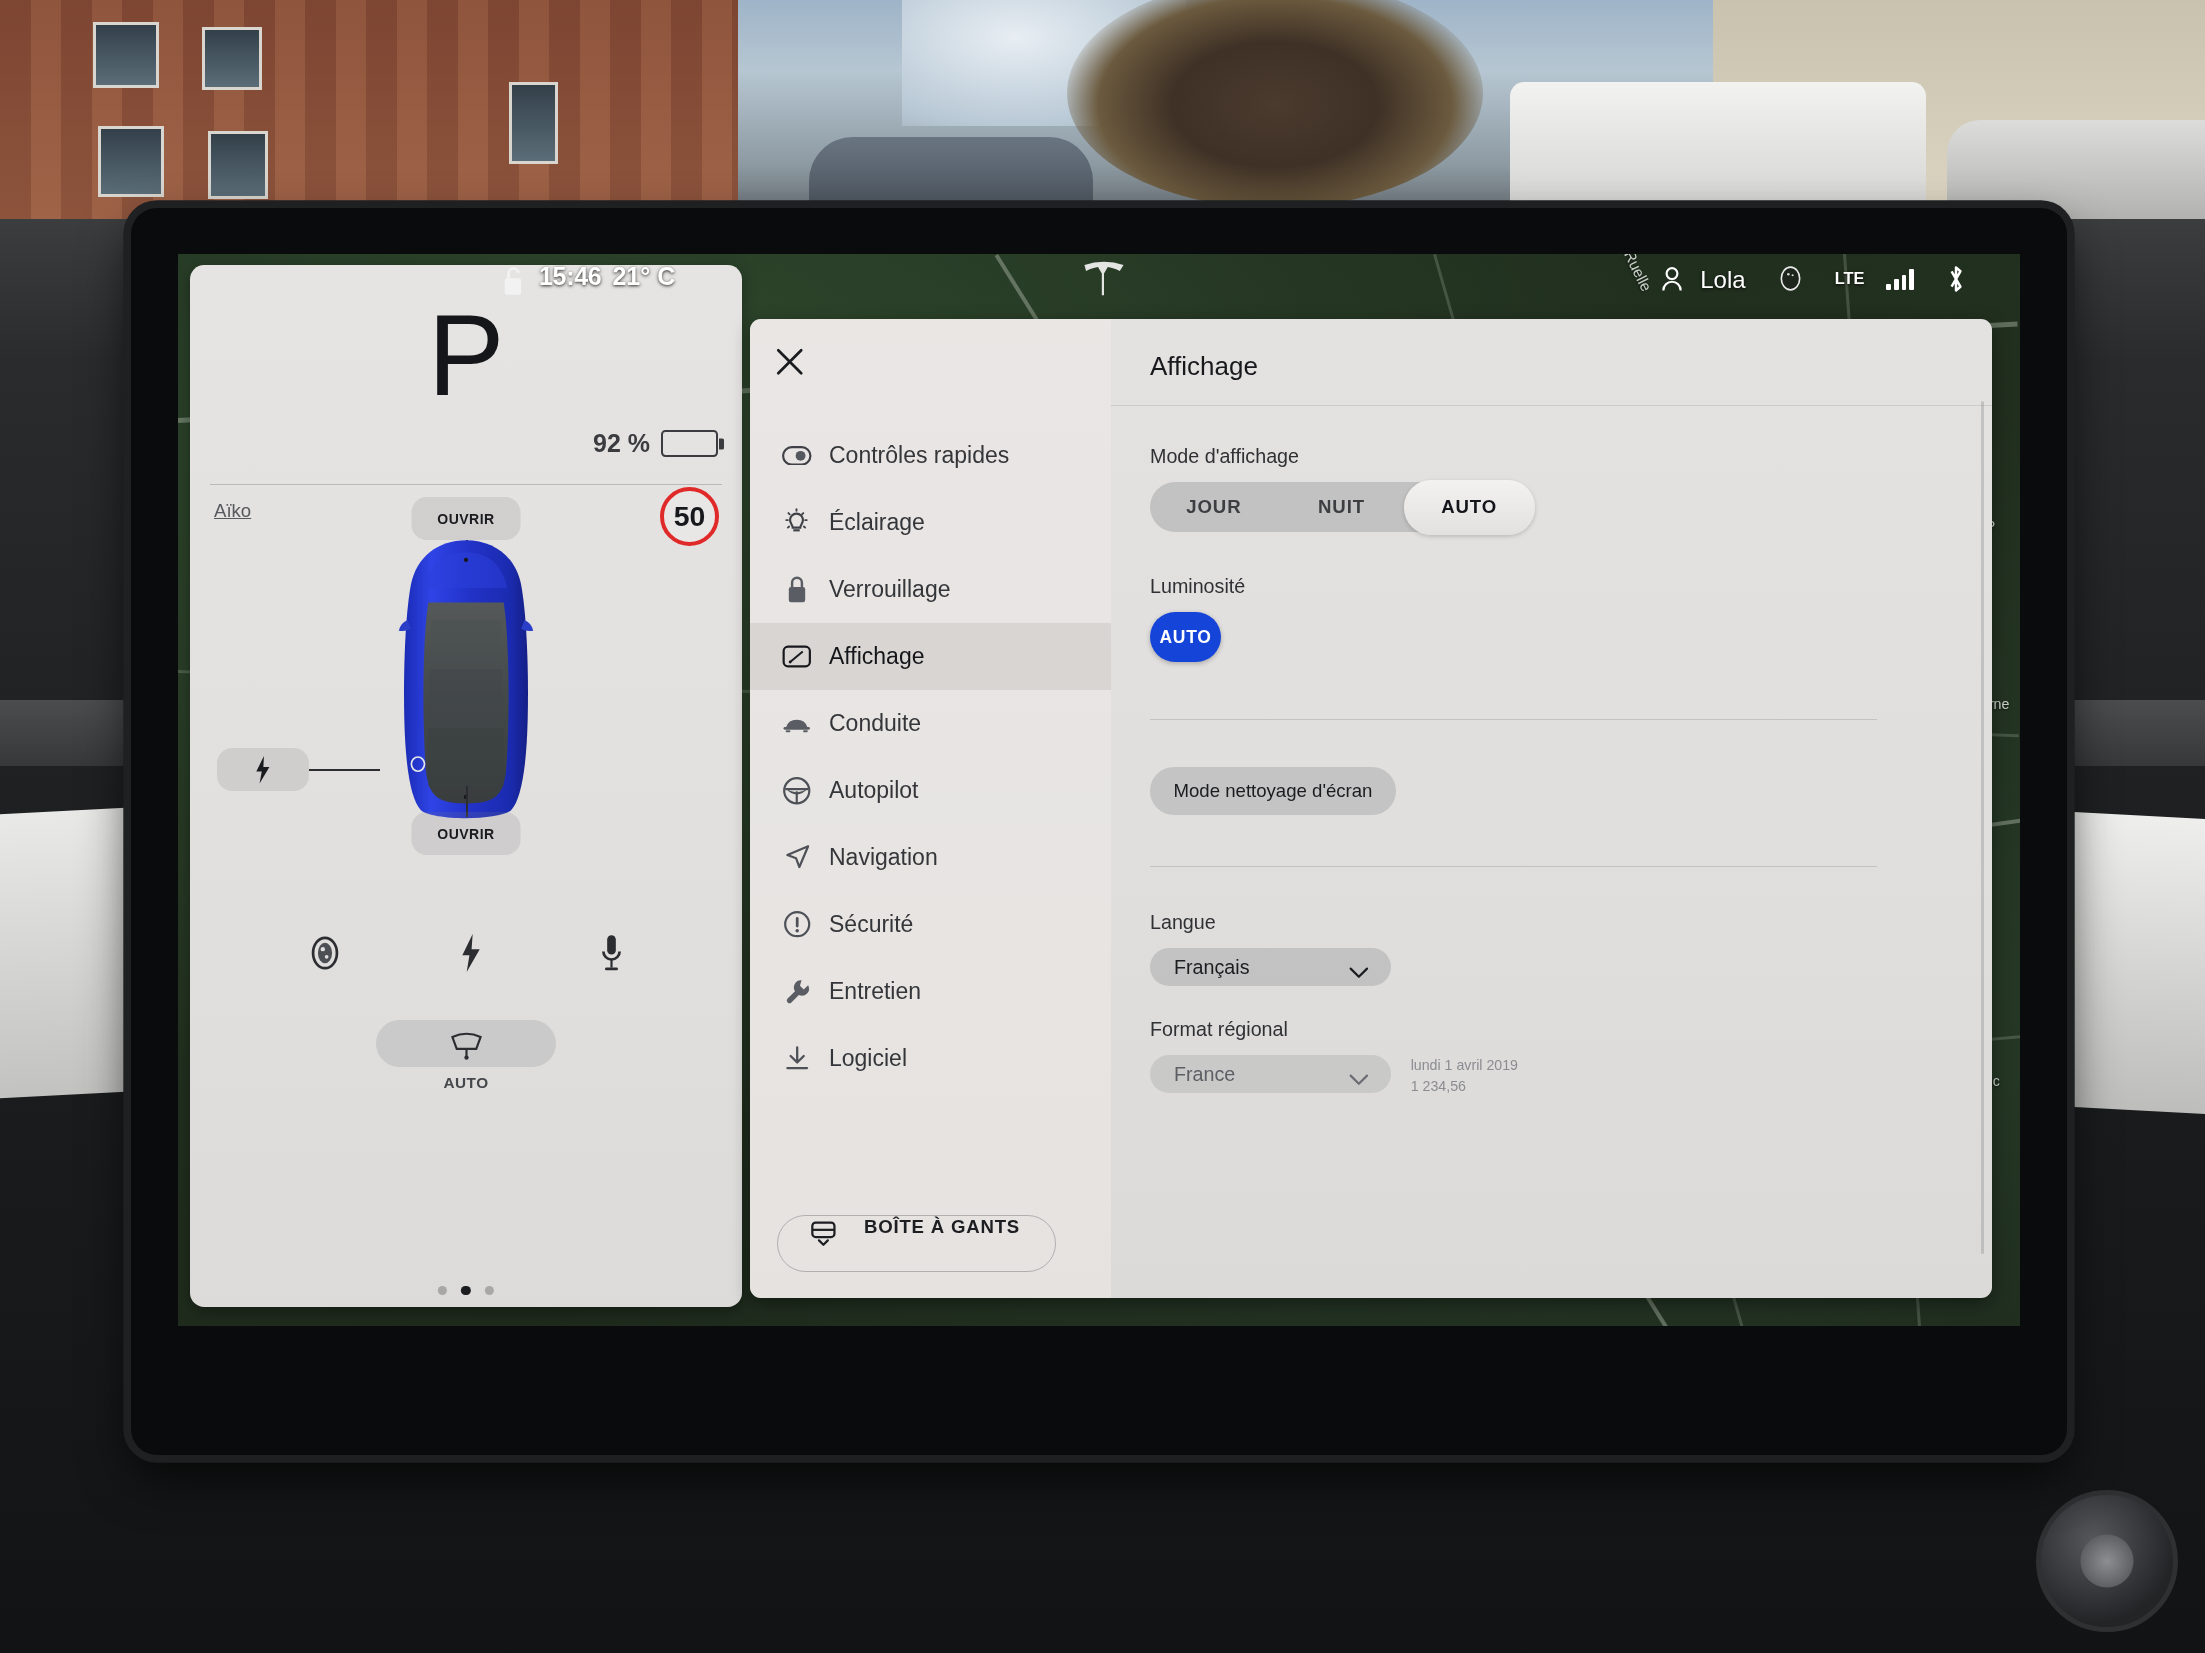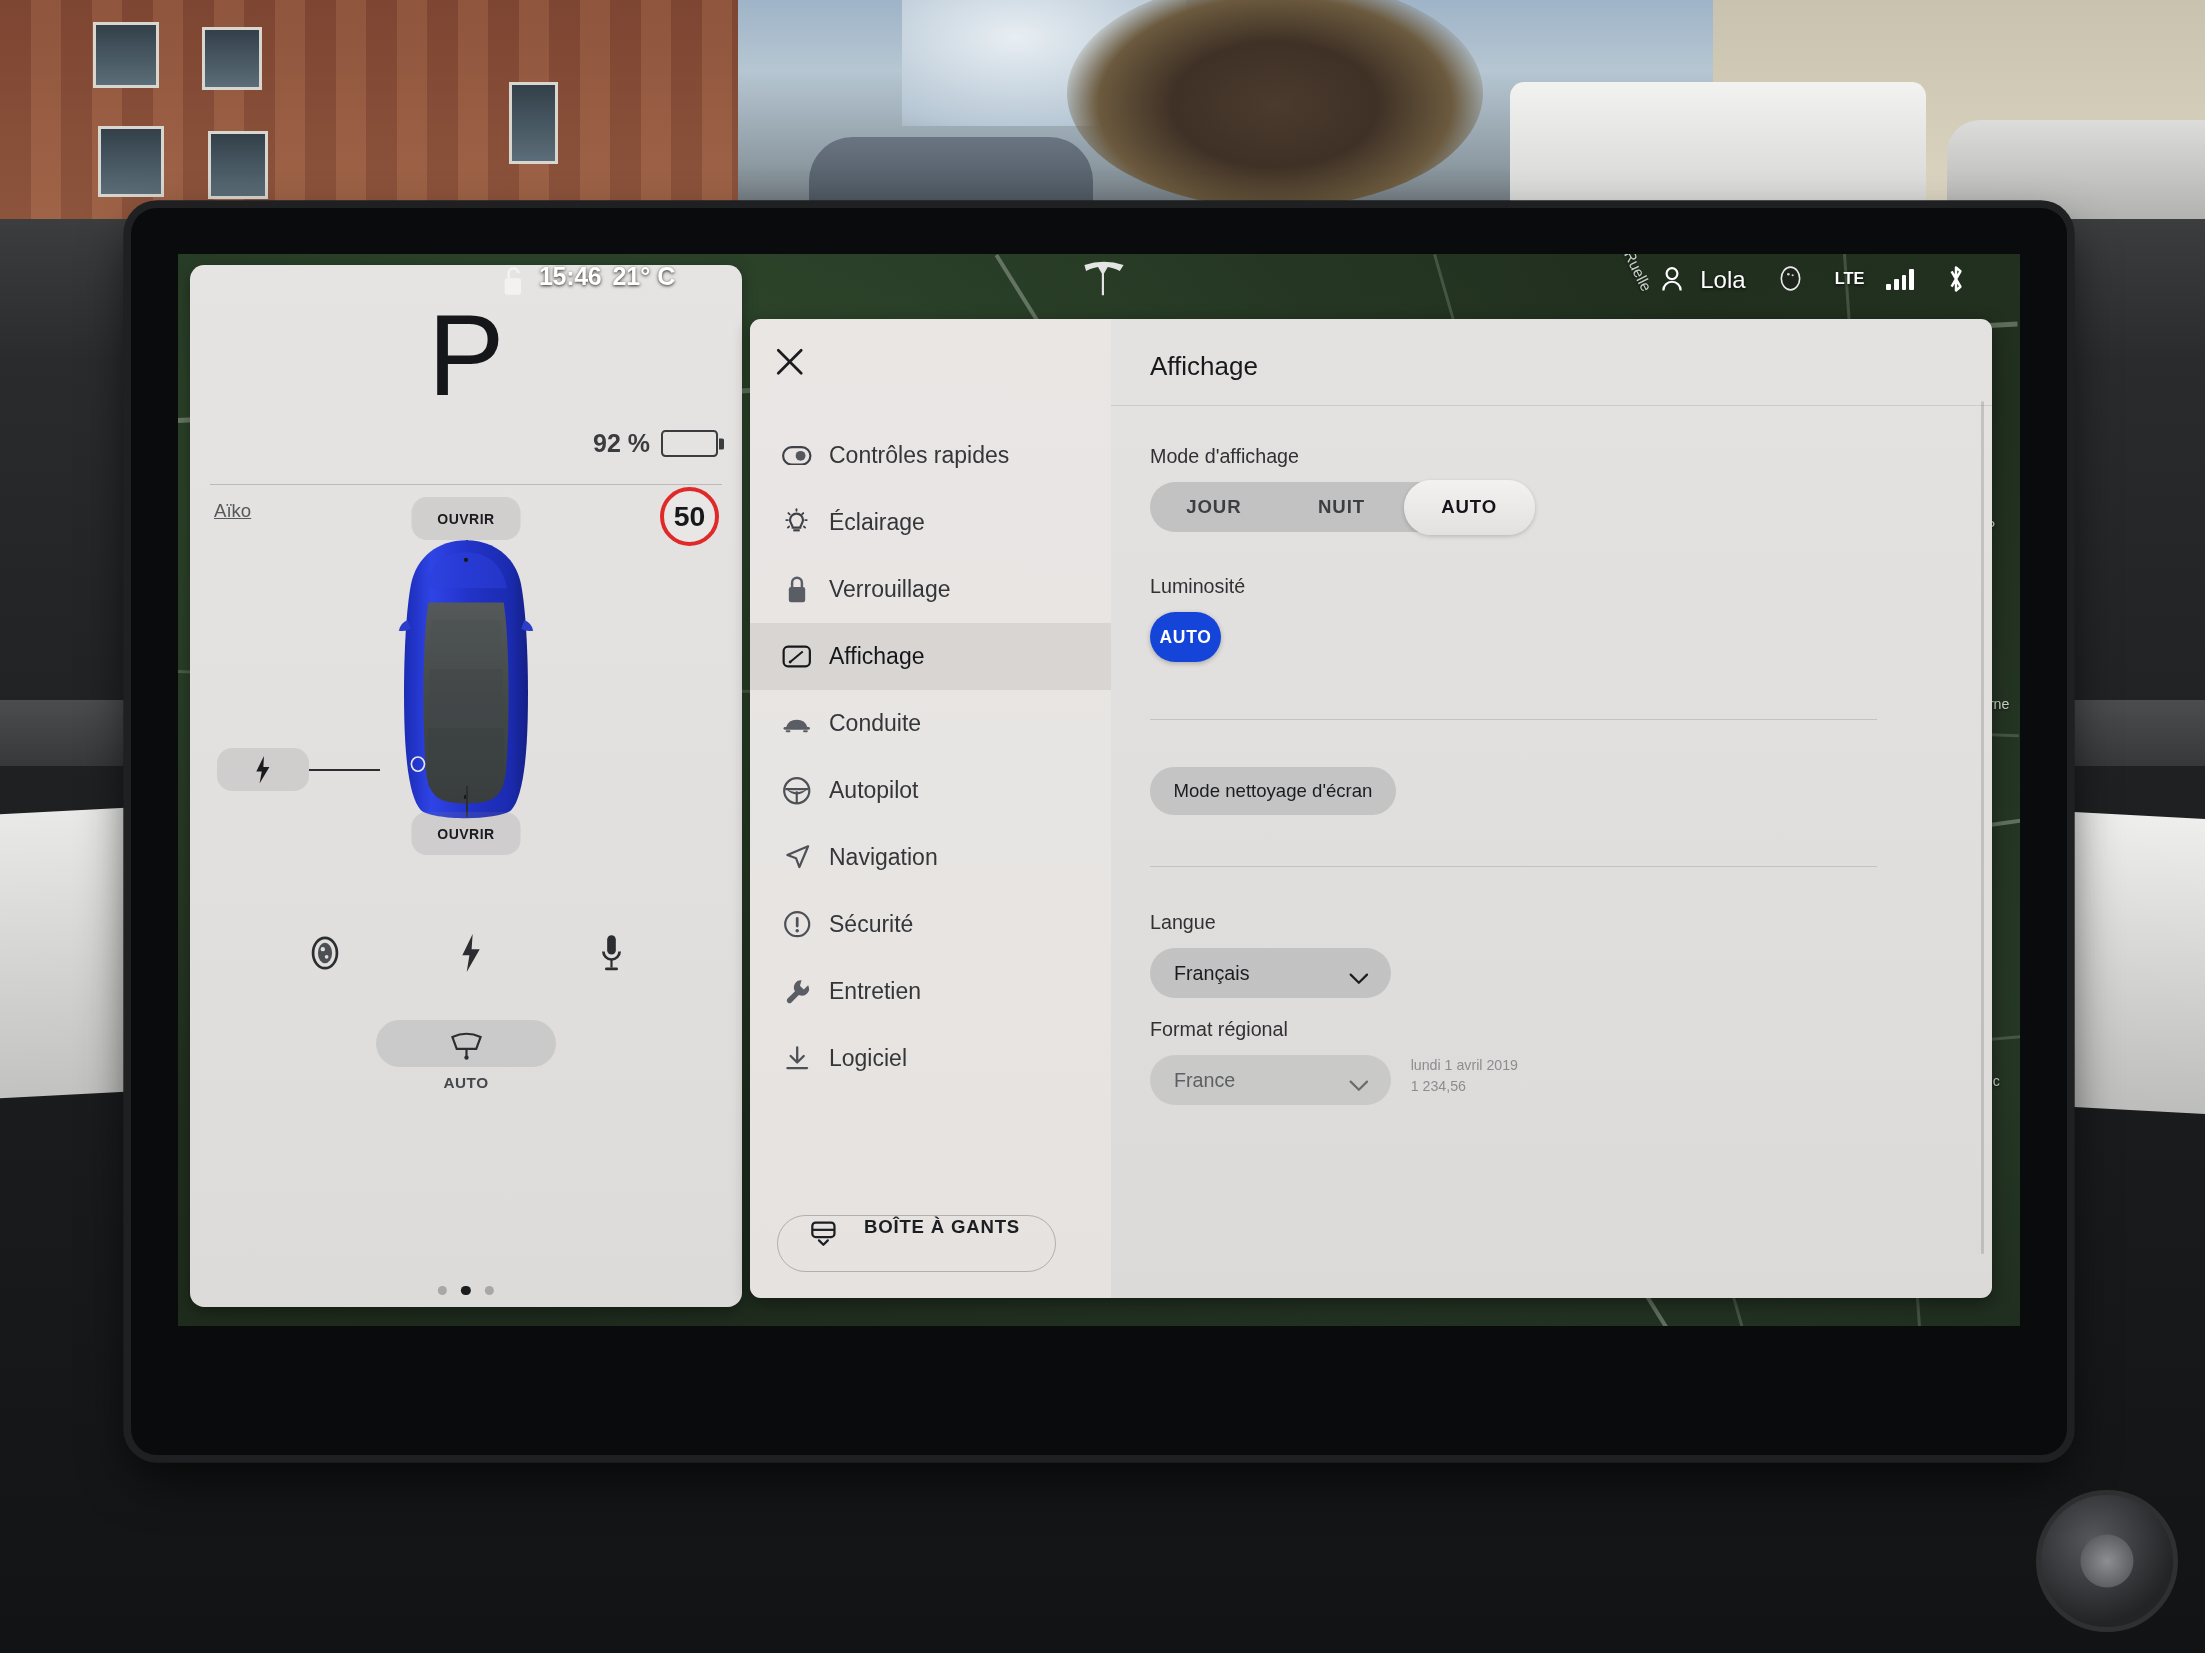--- a/index.html
+++ b/index.html
@@ -382,21 +382,21 @@
     position:absolute; height:1.1px; background: rgba(90,92,98,.22);
     left:39px; width:727px;
   }
   .clean-btn {
     width:246px; height:48px; border-radius:24px;
     background: rgba(120,124,130,.28);
     display:flex; align-items:center; justify-content:center;
     font-size:18.6px; color:#1b1c20; font-weight:400;
   }
   .dropdown {
-    width:241px; height:50px; border-radius:25px;
+    width:241px; height:38px; border-radius:25px;
     background: rgba(120,124,130,.28);
     display:flex; align-items:center; justify-content:space-between;
     padding: 0 22px 0 24px;
     font-size:19.7px; color:#1b1c20;
   }
   .dropdown.muted { background: rgba(120,124,130,.20); color:#5d5f64; }
   .chev { width:19.7px; height:12px; }
   .fmt-preview {
     margin-left:19.7px; color:#8b8d92; font-size:14.2px; line-height:1.45;
   }

